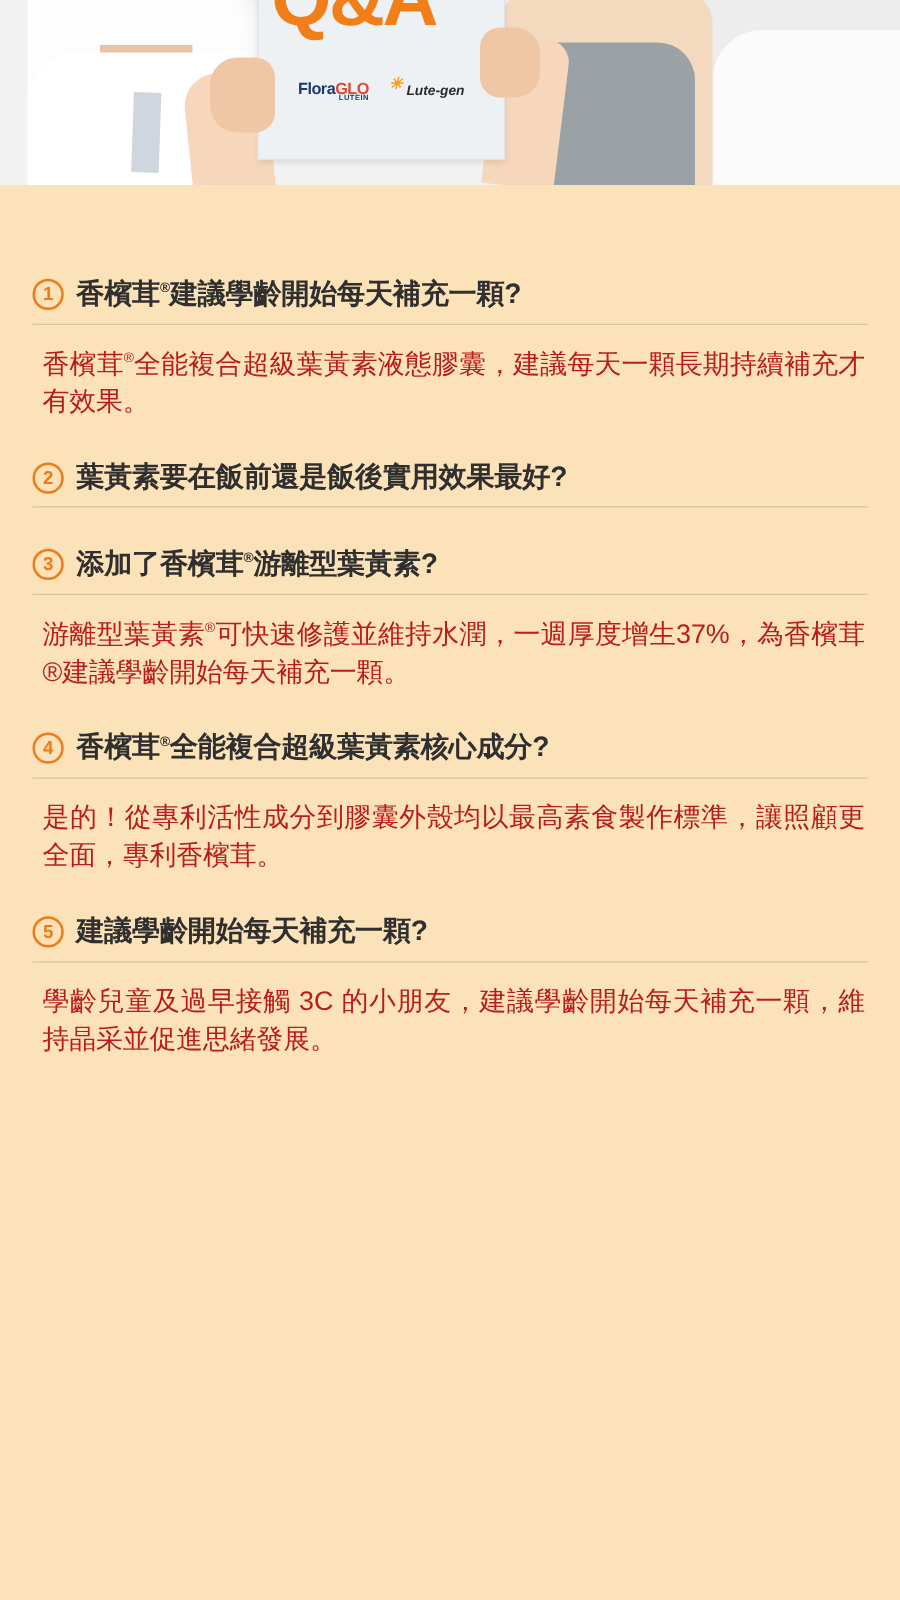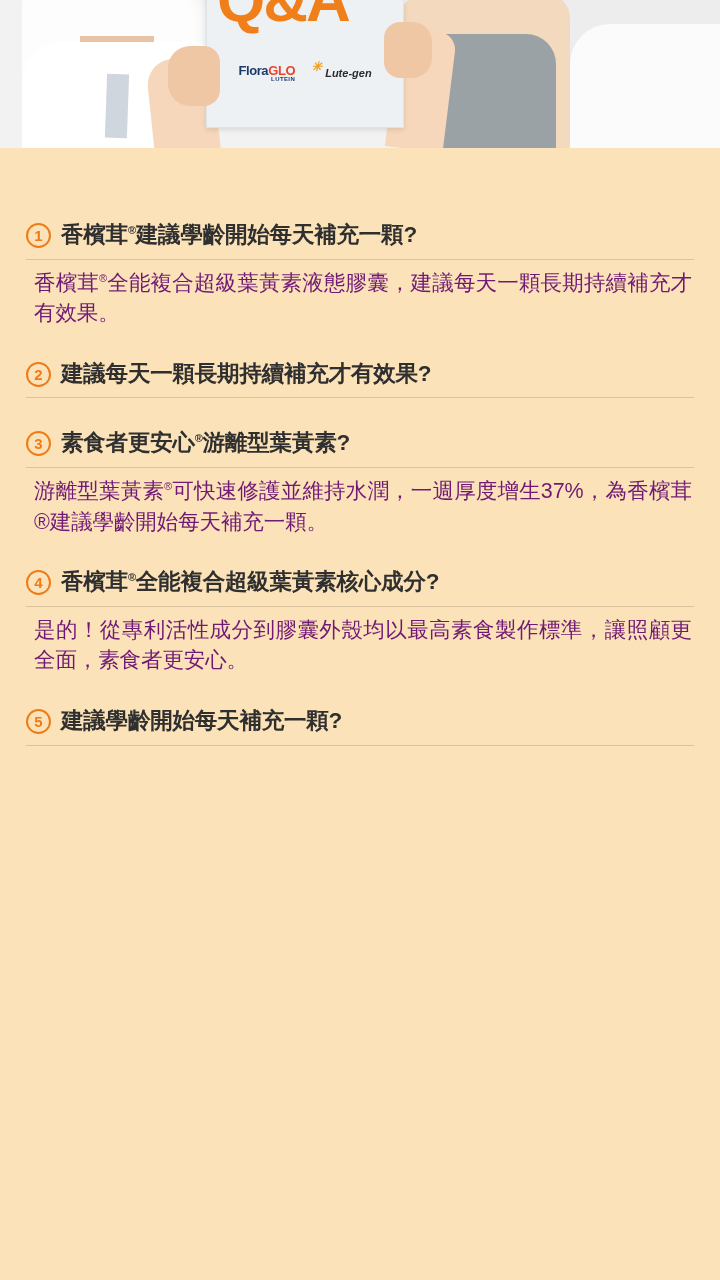--- a/index.html
+++ b/index.html
@@ -255,26 +255,27 @@
     vertical-align: super;
     font-weight: bold;
   }
   .rule {
     height: 1px;
     background: #d9c39f;
     margin: 9px 0 8px 0;
   }
   .a-text {
     font-size: 21.5px;
-    color: #701a75;
+    color: #b91c1c;
     line-height: 1.42;
     letter-spacing: -0.1px;
     padding-left: 8px;
     padding-right: 2px;
     text-align: justify;
+    margin-top: 16px;
   }
   .a-text sup {
     font-size: 11px;
     vertical-align: super;
   }
 </style>
 </head>
 <body>
 
 <div class="page">
@@ -329,56 +330,59 @@
       <div class="rule"></div>
       <div class="a-text">
         <span>香檳茸</span><sup>®</sup><span>全能複合超級葉黃素液態膠囊，建議每天一顆長期持續補充才有效果。</span>
       </div>
     </div>
 
     <div class="faq-item">
       <div class="q-row">
         <div class="q-num">2</div>
         <div class="q-text">
-          <span>建議每天一顆長期持續補充才有效果?</span><sup></sup><span></span>
+          <span>葉黃素要在飯前還是飯後實用效果最好?</span><sup></sup><span></span>
         </div>
       </div>
       <div class="rule"></div>
     </div>
 
     <div class="faq-item">
       <div class="q-row">
         <div class="q-num">3</div>
         <div class="q-text">
-          <span>素食者更安心</span><sup>®</sup><span>游離型葉黃素?</span>
+          <span>添加了香檳茸</span><sup>®</sup><span>游離型葉黃素?</span>
         </div>
       </div>
       <div class="rule"></div>
       <div class="a-text">
         <span>游離型葉黃素</span><sup>®</sup><span>可快速修護並維持水潤，一週厚度增生37%，為香檳茸®建議學齡開始每天補充一顆。</span>
       </div>
     </div>
 
     <div class="faq-item">
       <div class="q-row">
         <div class="q-num">4</div>
         <div class="q-text">
           <span>香檳茸</span><sup>®</sup><span>全能複合超級葉黃素核心成分?</span>
         </div>
       </div>
       <div class="rule"></div>
       <div class="a-text">
-        <span>是的！從專利活性成分到膠囊外殼均以最高素食製作標準，讓照顧更全面，素食者更安心。</span><sup></sup><span></span>
+        <span>是的！從專利活性成分到膠囊外殼均以最高素食製作標準，讓照顧更全面，專利香檳茸。</span><sup></sup><span></span>
       </div>
     </div>
 
     <div class="faq-item">
       <div class="q-row">
         <div class="q-num">5</div>
         <div class="q-text">
           <span>建議學齡開始每天補充一顆?</span><sup></sup><span></span>
         </div>
       </div>
       <div class="rule"></div>
+      <div class="a-text">
+        <span>學齡兒童及過早接觸 3C 的小朋友，建議學齡開始每天補充一顆，維持晶采並促進思緒發展。</span><sup></sup><span></span>
+      </div>
     </div>
 
   </div>
 </div>
 
 </body></html>

